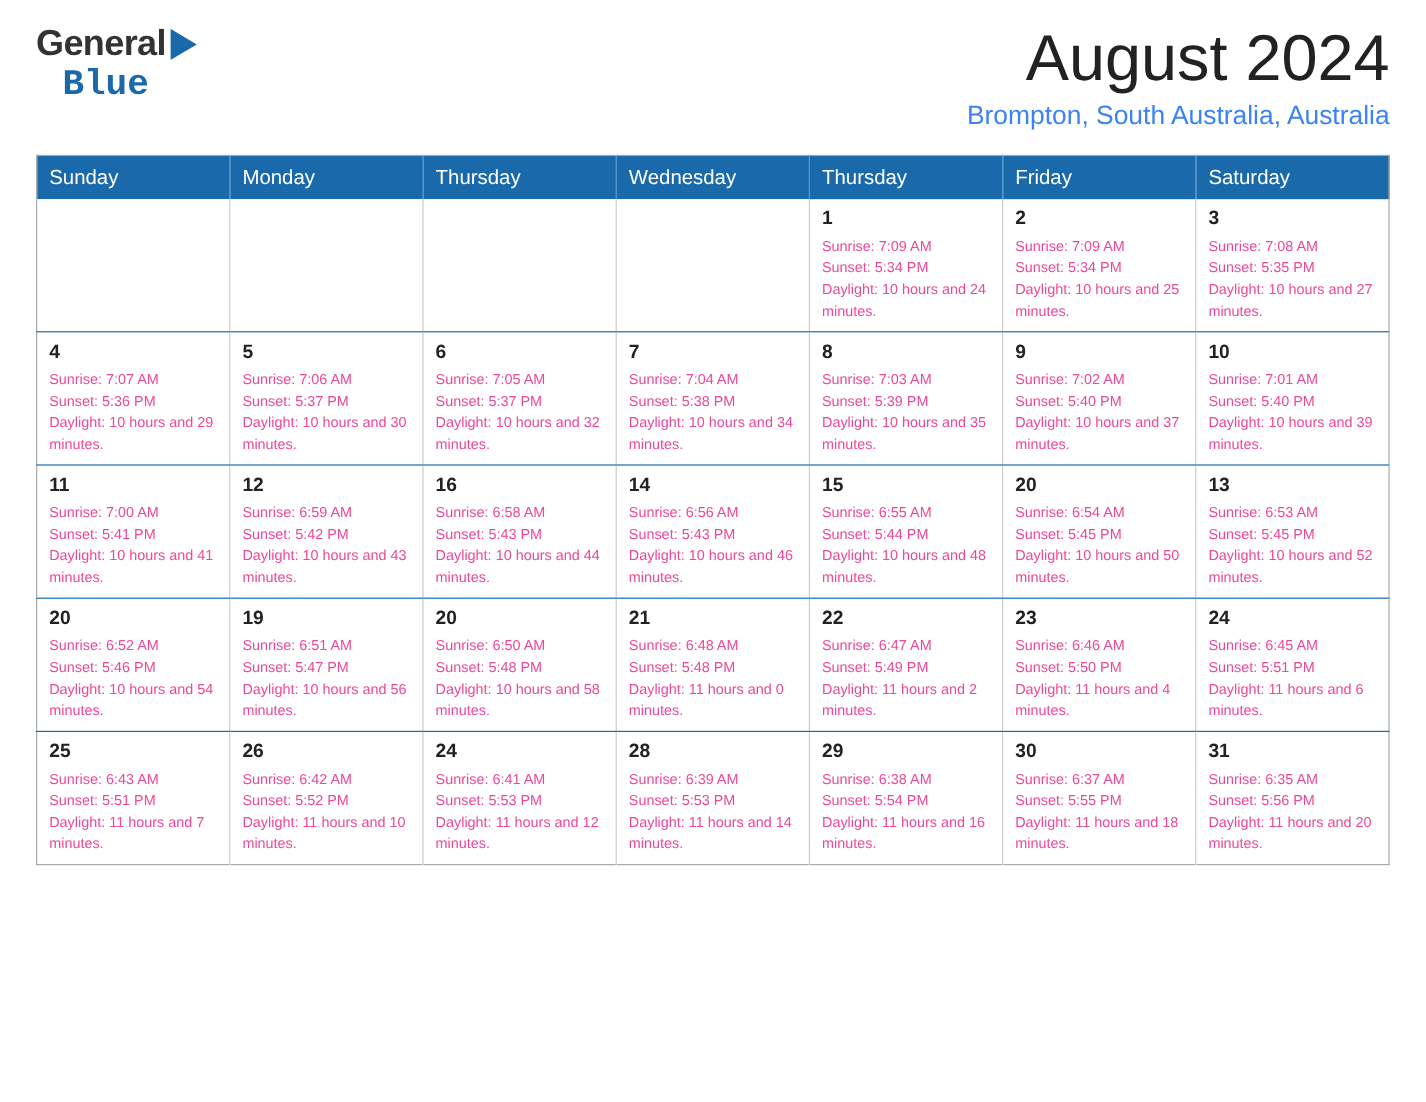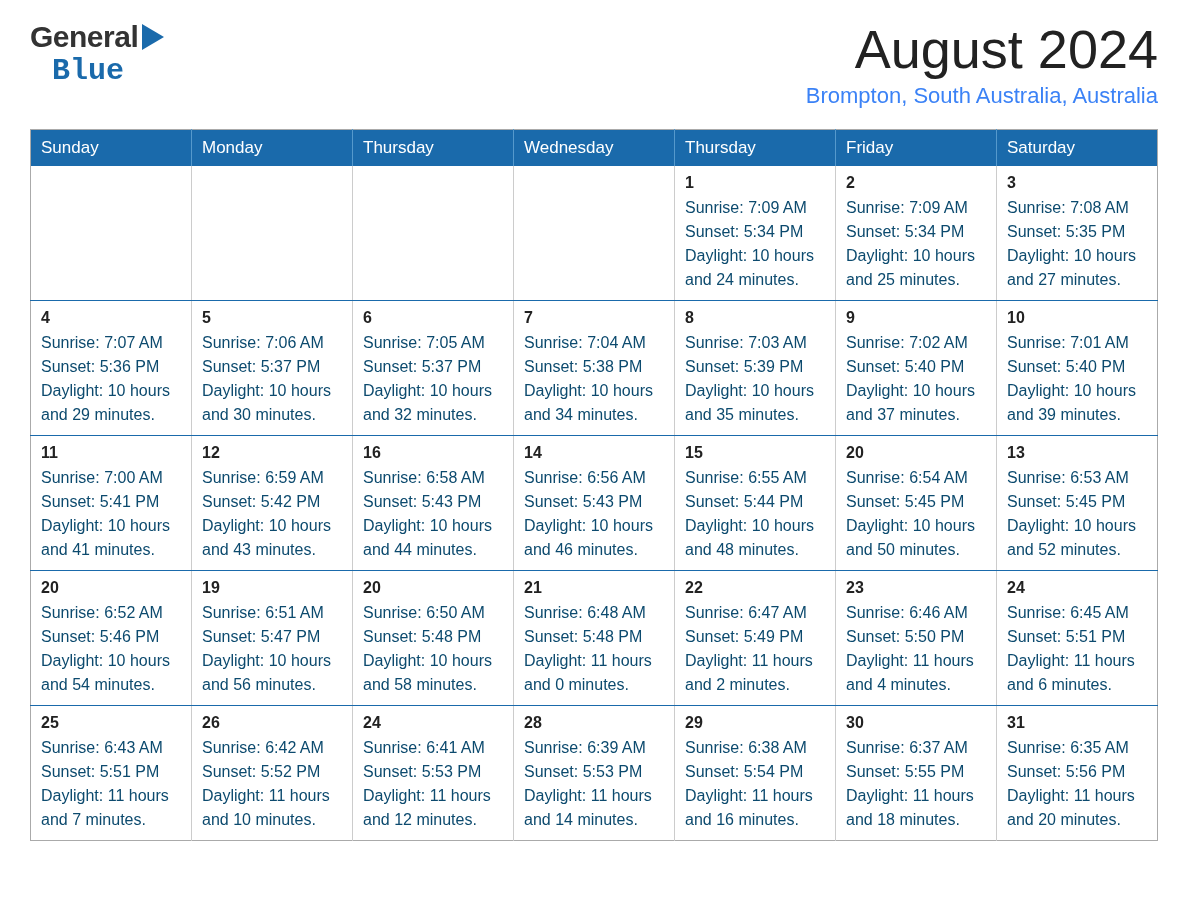--- a/index.html
+++ b/index.html
@@ -53,22 +53,22 @@
       border-bottom: none;
     }
     .day-number {
       font-size: 16px;
       font-weight: bold;
       color: #222;
       display: block;
       margin-bottom: 4px;
     }
     .day-info {
-      font-size: 16px;
-      color: #0c4a6e;
+      font-size: 12px;
+      color: #ec4899;
       line-height: 1.5;
     }
     .empty-cell {
       background: #fff;
     }
     .logo-wrapper {
       display: flex;
       flex-direction: column;
       align-items: flex-start;
     }

